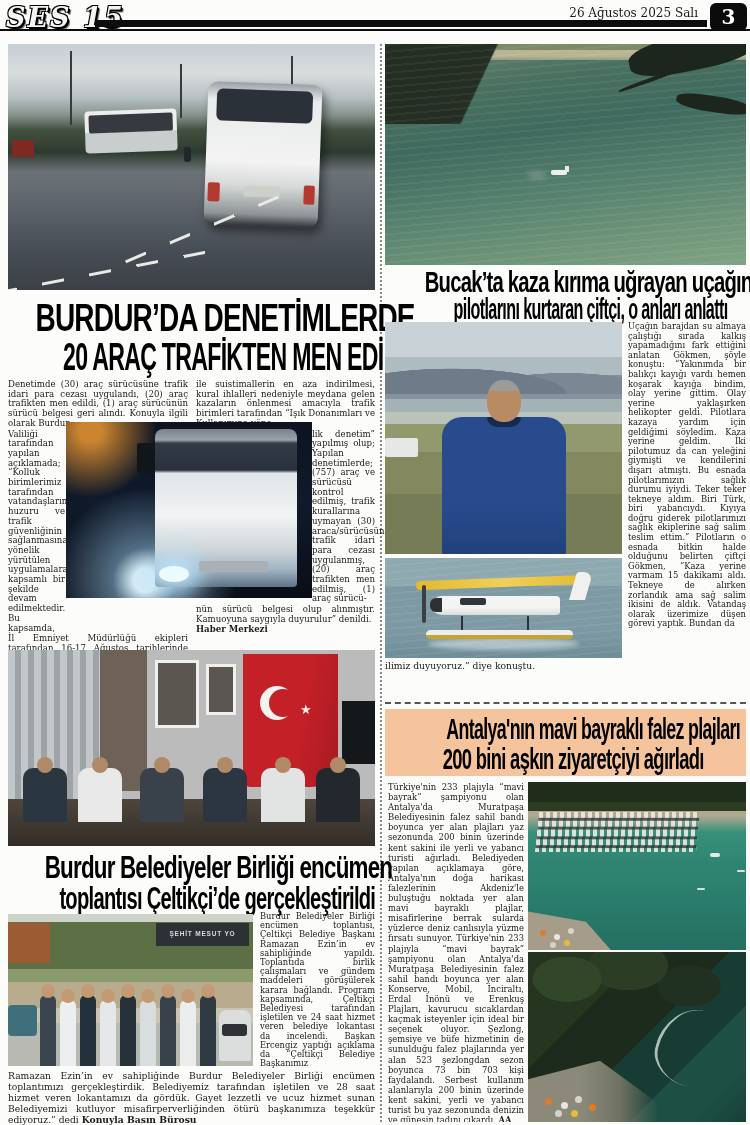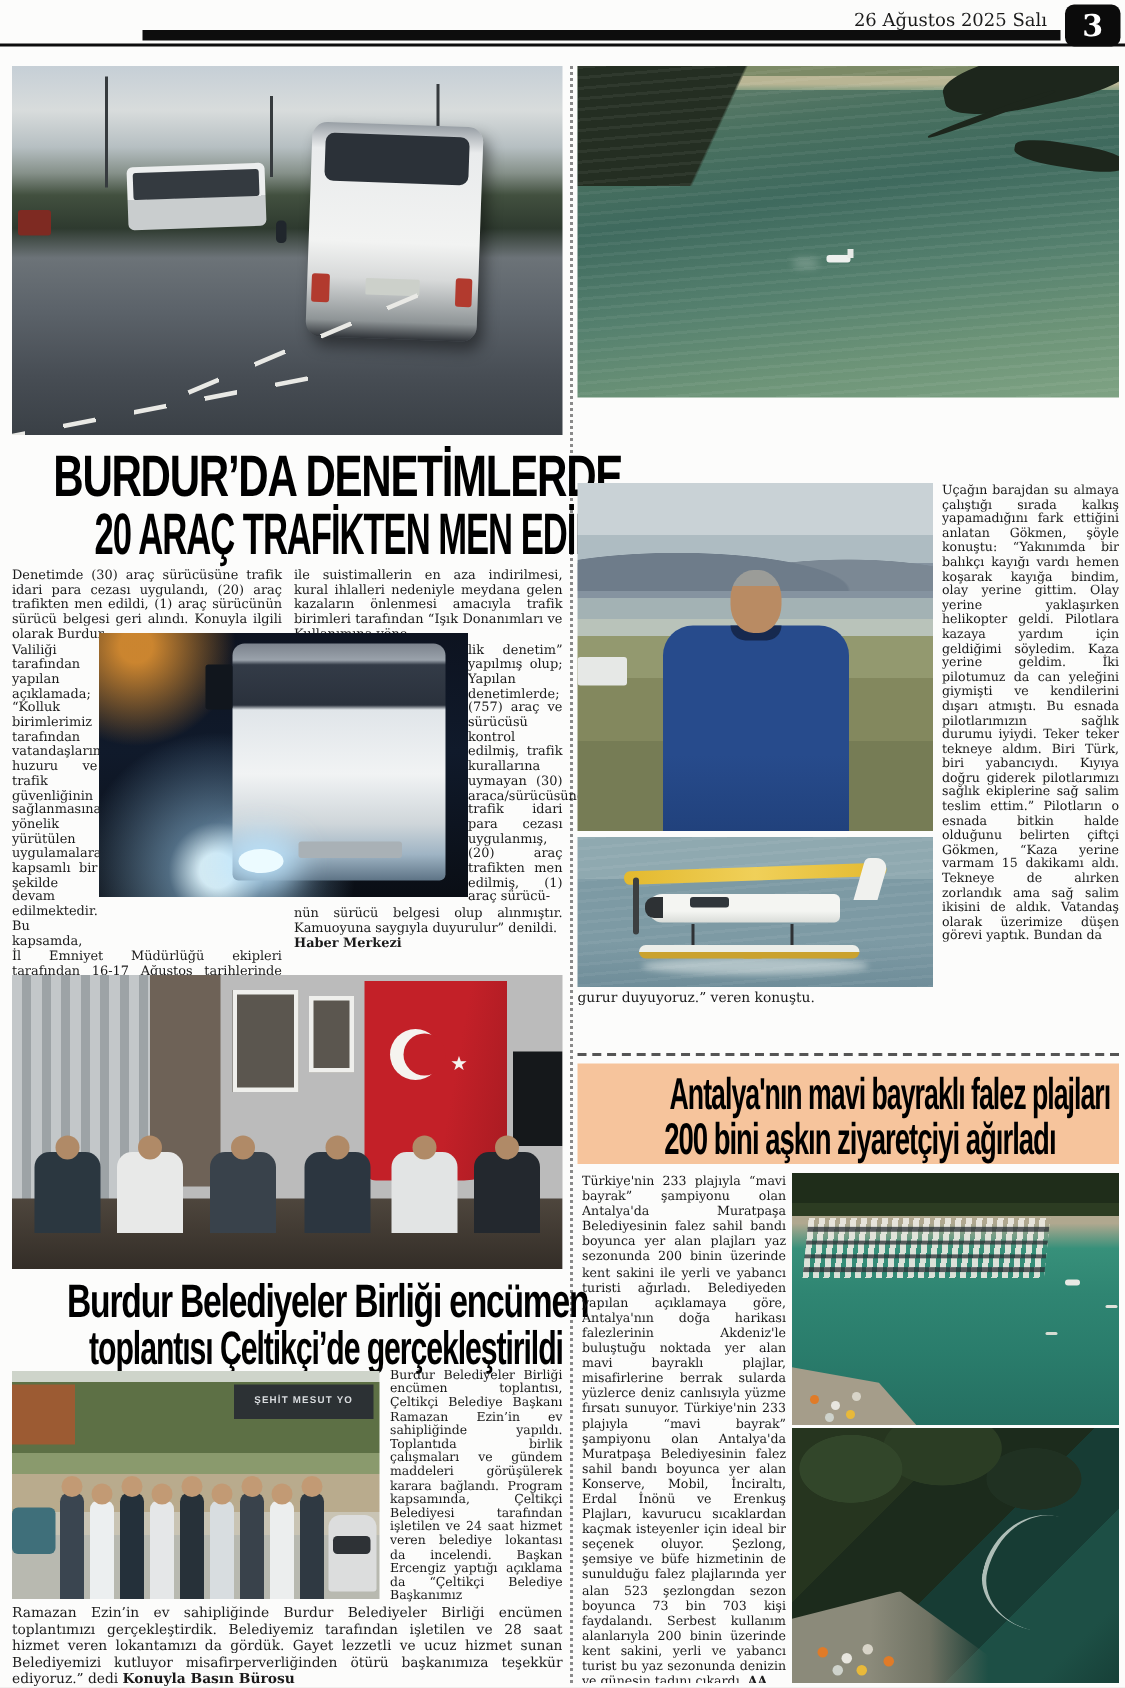--- a/index.html
+++ b/index.html
@@ -193,20 +193,21 @@
   .umb{position:absolute;left:8%;bottom:10%;width:7px;height:7px;border-radius:50%;background:#e07b28;
     box-shadow:16px 4px 0 #e8e6df,30px -2px 0 #d8d4c8,44px 6px 0 #e07b28,10px 12px 0 #cfd3cc,26px 12px 0 #e8b93a;}
   p{margin:0;}
   .mt{margin-top:1px;}
 </style>
 </head>
 <body>
 
 <div class="page">
 
+  <div class="brand">SES 15</div>
   <div class="bar-thick"></div>
   <div class="bar-thin"></div>
   <div class="date">26 Ağustos 2025 Salı</div>
   <div class="pagenum">3</div>
 
   <div class="vdash"></div>
 
   <div class="photo ph-road">
     <div class="pole p1"></div>
     <div class="pole p2"></div>
@@ -304,20 +305,24 @@
   <div class="photo ph-lake">
     <div class="shoreline"></div>
     <div class="slope"></div>
     <div class="ripples"></div>
     <div class="br b1"></div>
     <div class="br b2"></div>
     <div class="br b3"></div>
     <div class="planespeck"></div>
   </div>
 
+  <div class="headline h3">
+    <span class="hl l1">Bucak’ta kaza kırıma uğrayan uçağın</span>
+    <span class="hl l2">pilotlarını kurtaran çiftçi, o anları anlattı</span>
+  </div>
 
   <div class="a3block">
     <div class="photo ph-farmer">
       <div class="mountain"></div>
       <div class="truckw"></div>
       <div class="man-torso"></div>
       <div class="man-head"></div>
     </div>
     <div class="photo ph-plane">
       <div class="ripples"></div>
@@ -330,21 +335,21 @@
         <div class="strut s1"></div>
         <div class="strut s2"></div>
         <div class="flo f1"></div>
         <div class="flo f2"></div>
       </div>
     </div>
     <div class="a3side">Uçağın barajdan su almaya çalıştığı sırada kalkış yapamadığını fark ettiğini anlatan Gökmen, şöyle konuştu: “Yakınımda bir balıkçı kayığı vardı hemen koşarak kayığa bindim, olay yerine gittim. Olay yerine yaklaşırken helikopter geldi. Pilotlara kazaya yardım için geldiğimi söyledim. Kaza yerine geldim. İki pilotumuz da can yeleğini giymişti ve kendilerini dışarı atmıştı. Bu esnada pilotlarımızın sağlık durumu iyiydi. Teker teker tekneye aldım. Biri Türk, biri yabancıydı. Kıyıya doğru giderek pilotlarımızı sağlık ekiplerine sağ salim teslim ettim.” Pilotların o esnada bitkin halde olduğunu belirten çiftçi Gökmen, “Kaza yerine varmam 15 dakikamı aldı. Tekneye de alırken zorlandık ama sağ salim ikisini de aldık. Vatandaş olarak üzerimize düşen görevi yaptık. Bundan da</div>
   </div>
 
   <div class="a3bottom btm">
-    <p>gurur duyuyoruz.” veren konuştu.</p>
+    <p>ilimiz duyuyoruz.” diye konuştu.</p>
   </div>
 
   <div class="hdash"></div>
 
   <div class="h4box">
     <div class="h4t">
       <span class="hl l1">Antalya'nın mavi bayraklı falez plajları</span>
       <span class="hl l2">200 bini aşkın ziyaretçiyi ağırladı</span>
     </div>
   </div>

